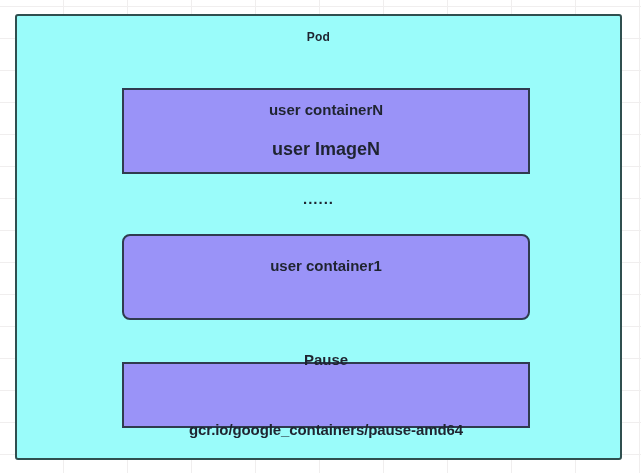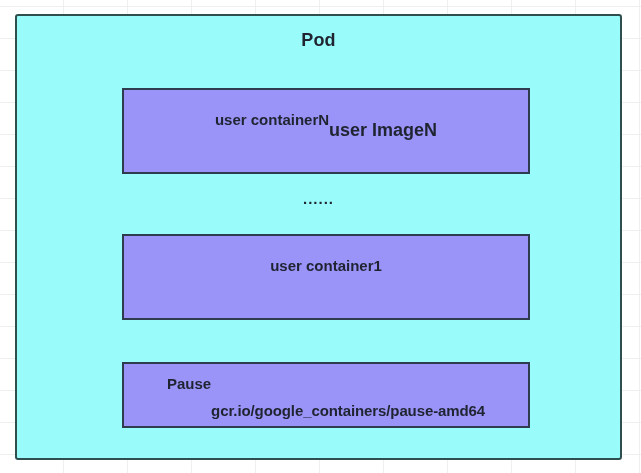--- a/index.html
+++ b/index.html
@@ -39,42 +39,42 @@
     border: 2px solid #2f4f4f;
     border-radius: 3px;
   }
 
   #pod-title {
     position: absolute;
     left: 0;
     top: 14px;
     width: 100%;
     text-align: center;
-    font-size: 18px;
+    font-size: 12px;
     font-weight: bold;
     color: #1f2430;
     letter-spacing: 0.2px;
   }
 
   
   .container-box {
     position: absolute;
     left: 105px;
     width: 408px;
     box-sizing: border-box;
     background: #9a93f8;
     border: 2px solid #2f3b4f;
     display: flex;
-    flex-direction: row;
+    flex-direction: column;
     align-items: center;
     justify-content: center;
   }
 
   #box-containerN { top: 72px;  height: 86px; }
-  #box-container1 { top: 218px; height: 86px; }
+  #box-container1 { top: 218px; height: 86px; border-radius: 8px; }
   #box-pause      { top: 346px; height: 66px; }
 
   .box-line {
     text-align: center;
     font-weight: bold;
     color: #1f2430;
     line-height: 1.1;
   }
   .line-title { font-size: 15px; }
   .line-sub   { font-size: 18px; }

